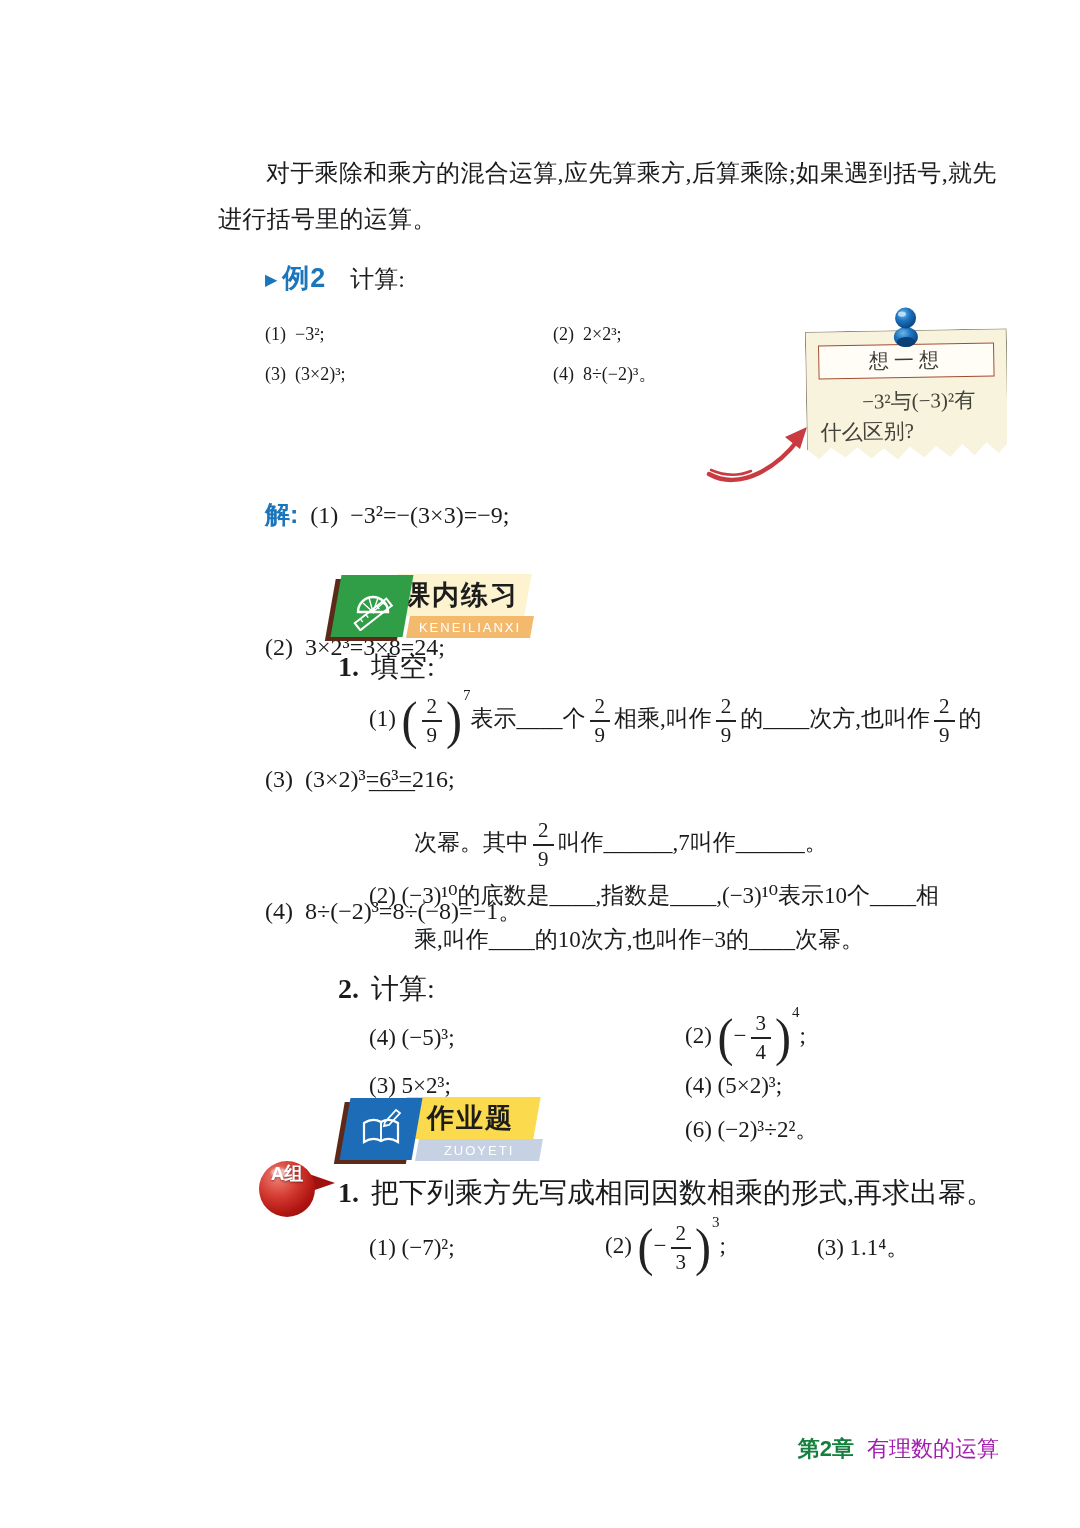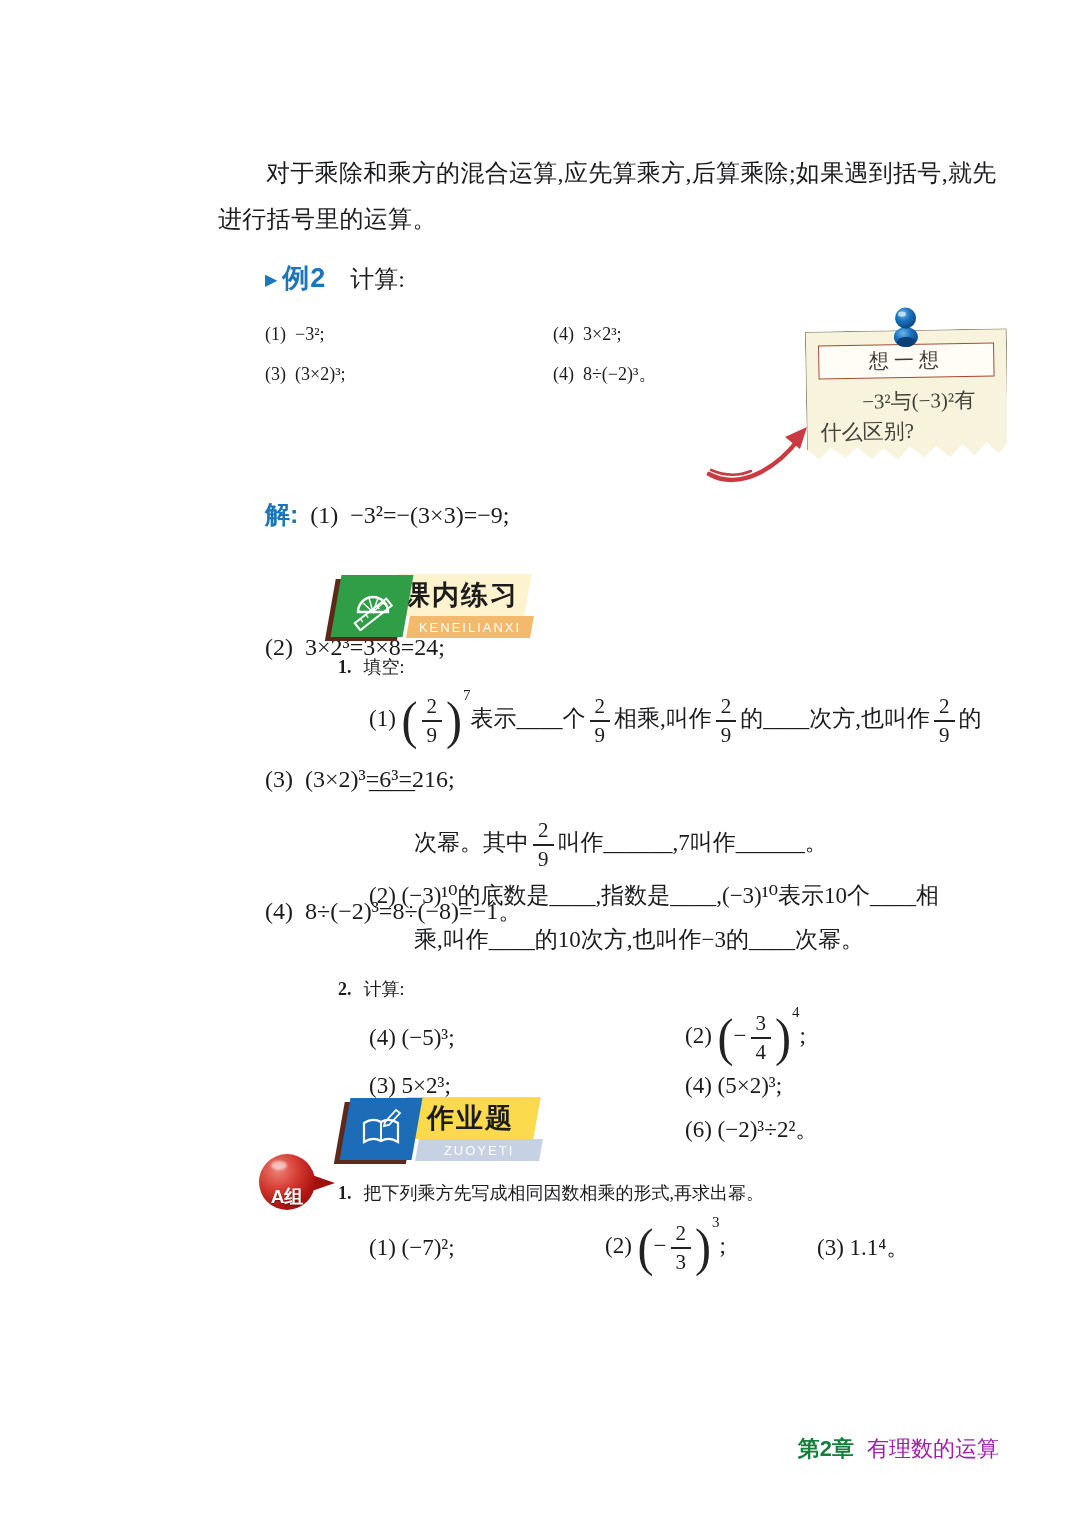--- a/index.html
+++ b/index.html
@@ -64,34 +64,34 @@
   .hb-blue   { background:#1c6cb8; box-shadow:-5px 4px 0 #5d2a1a; }
   .bg-cream  { background:#fdf4cf; }
   .bg-yellow { background:#fbda4e; }
   .bg-orange { background:#f3ba6e; }
   .bg-lblue  { background:#c6d2e4; }
   .bg-lblue span { color:#ffffff; }
 
   
   .group-badge { position:absolute; left:186px; top:1150px; width:84px; height:60px; z-index:6; }
   .ball {
-    position:absolute; left:0; top:0; width:56px; height:56px; border-radius:50%;
+    position:absolute; left:0; top:7px; width:56px; height:56px; border-radius:50%;
     background:radial-gradient(circle at 34% 28%, #ef8277 0%, #d33a31 38%, #b01511 68%, #7e0b09 100%);
-    display:flex; align-items:flex-end; justify-content:center;
+    display:flex; align-items:flex-start; justify-content:center;
   }
   .ball span { color:#fff; font-family:"Liberation Sans","DejaVu Sans",sans-serif; font-weight:700; font-size:19px; text-shadow:0 1px 2px rgba(0,0,0,.45); }
   .ball::before { content:""; position:absolute; left:12px; top:7px; width:16px; height:9px; border-radius:50%;
     background:rgba(255,255,255,.55); filter:blur(1px); }
   .tail { position:absolute; left:50px; top:20px; width:0; height:0;
     border-top:9px solid transparent; border-bottom:9px solid transparent; border-left:26px solid #9e1210; }
 
   
   .practice { position:absolute; left:265px; top:642px; width:676px; }
   .homework { position:absolute; left:265px; top:1168px; width:676px; }
-  .q-head { font-size:18px; line-height:42px; white-space:pre-wrap; }
+  .q-head { font-size:28px; line-height:42px; white-space:pre-wrap; }
   .q-no { font-weight:700; margin-right:12px; }
   .rich { font-size:23px; white-space:pre-wrap; }
   .item-line { margin-left:31px; }
   .cont-line { margin-left:76px; }
   .tall { line-height:62px; }
   .plain { line-height:44px; }
   .q2-head { margin-top:6px; }
   .pgrid { margin-left:31px; margin-top:2px; display:grid; grid-template-columns:316px auto; align-items:center; }
   .pgrid .cell { line-height:44px; }
   .hw-items { margin-left:31px; margin-top:8px; display:grid; grid-template-columns:236px 212px auto; align-items:center; }
@@ -118,21 +118,21 @@
   <p class="intro">对于乘除和乘方的混合运算,应先算乘方,后算乘除;如果遇到括号,就先进行括号里的运算。</p>
 
   <section class="example">
     <div class="ex-head">
       <span class="marker">▶</span>
       <span class="ex-label">例2</span>
       <span class="ex-title">计算:</span>
     </div>
     <div class="ex-grid">
       <div class="cell">(1)  −3²;</div>
-      <div class="cell">(4)  3×2³;</div>
+      <div class="cell">(2)  2×2³;</div>
       <div class="cell">(3)  (3×2)³;</div>
       <div class="cell">(4)  8÷(−2)³。</div>
     </div>
     <div class="sol">
       <div><span class="sol-label">解:</span><span>(1)  −3²=−(3×3)=−9;</span></div>
       <div>(2)  3×2³=3×8=24;</div>
       <div>(3)  (3×2)³=6³=216;</div>
       <div>(4)  8÷(−2)³=8÷(−8)=−1。</div>
     </div>
   </section>

